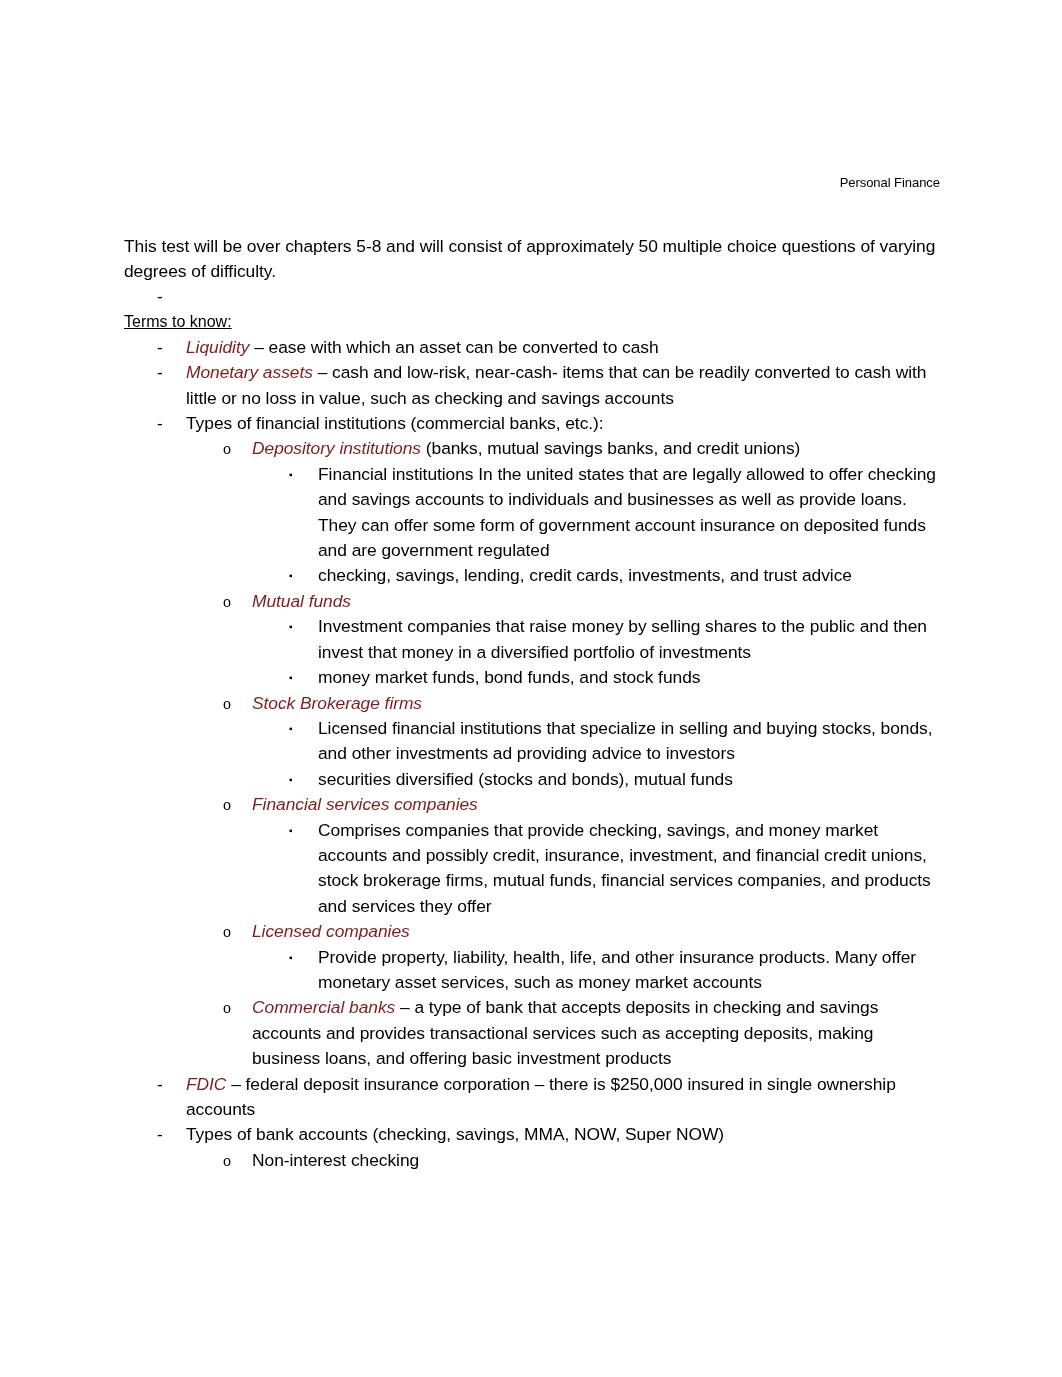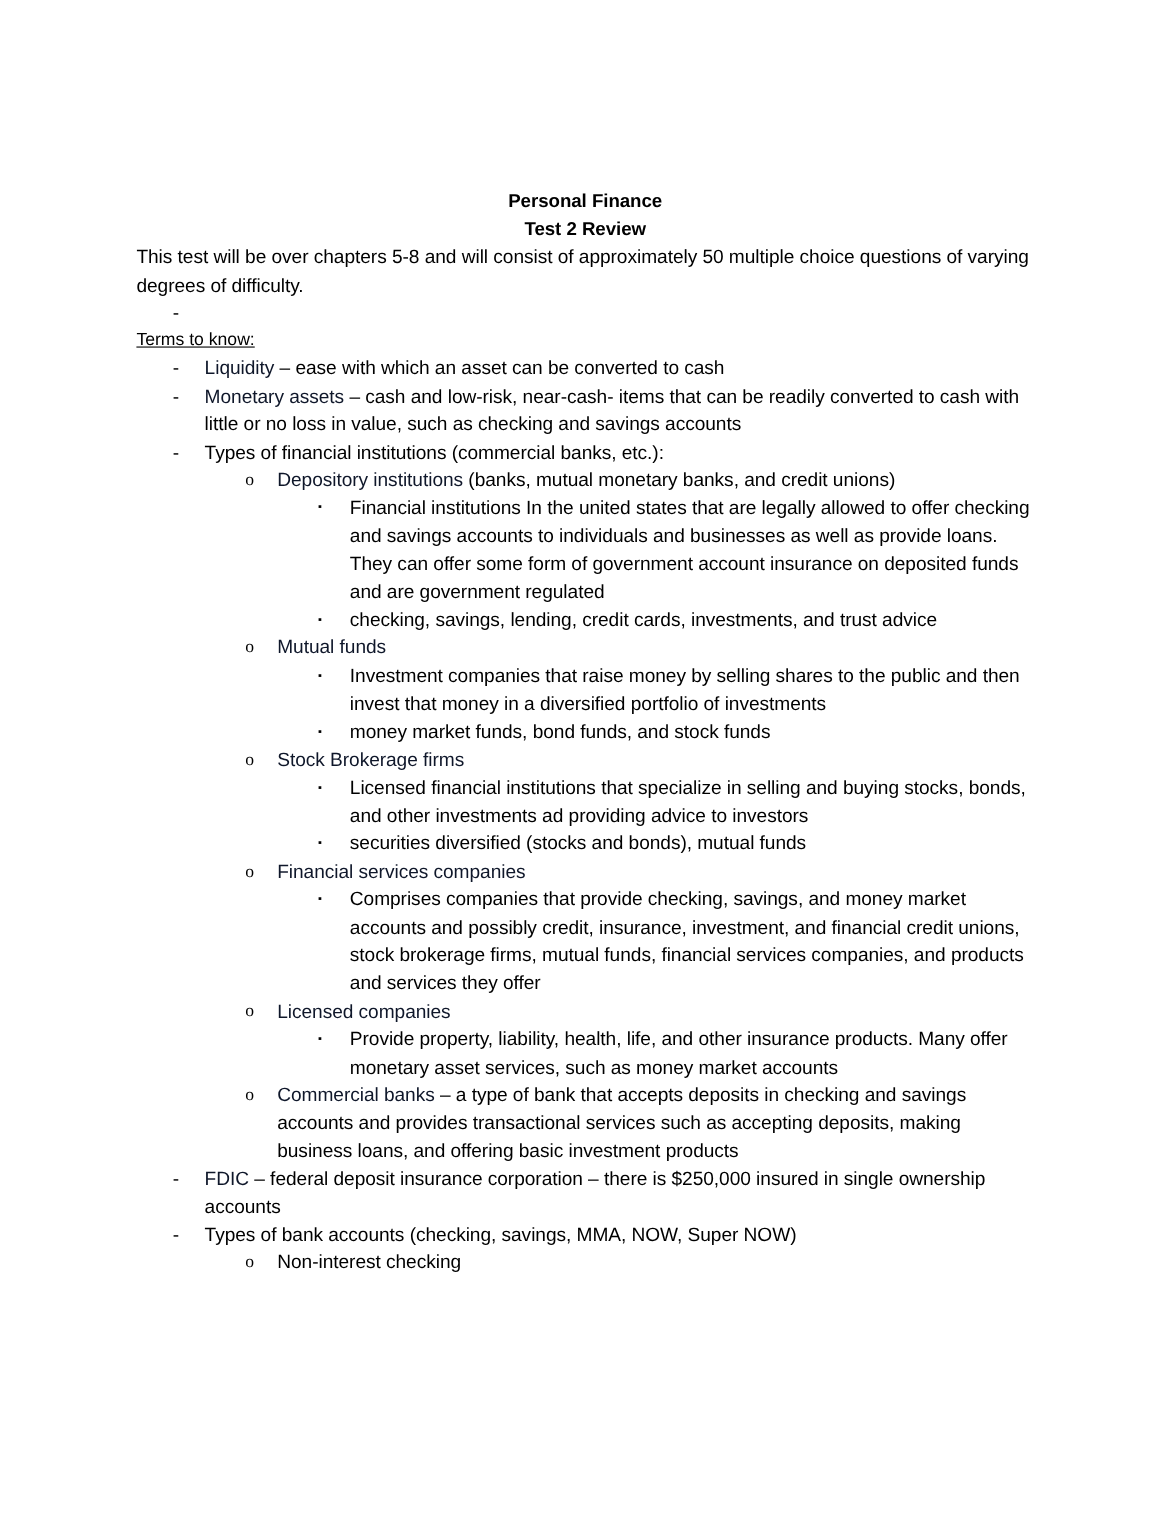--- a/index.html
+++ b/index.html
@@ -20,29 +20,30 @@
     position: relative;
     width: 1062px;
     height: 1377px;
     background: #ffffff;
     box-sizing: border-box;
     padding: 170px 122px 0 124px;
   }
 
   
   .doc-title {
-    text-align: center;
-    font-weight: bold;
-    font-size: 17px;
+    text-align: right;
+    font-weight: normal;
+    font-size: 13px;
     line-height: 25.6px;
     letter-spacing: -0.05px;
   }
 
   
   .intro-block {
+    margin-top: 38px;
   }
   .para {
     font-size: 17.4px;
     line-height: 25.4px;
     letter-spacing: -0.05px;
   }
 
   .terms-head {
     margin-top: 25px;
     font-size: 16px;
@@ -92,33 +93,33 @@
   li.lvl3 { padding-left: 29px; }
   li.lvl3 > .bullet {
     position: absolute;
     left: 0;
     top: 0;
     font-size: 10px;
     line-height: 26px;
   }
 
   .term {
-    color: #0f172a;
+    color: #7f1d1d;
+    font-style: italic;
   }
 
   .blk { display: block; }
 </style>
 </head>
 <body>
 
 <div class="page">
 
   <div class="doc-title">
     <div>Personal Finance</div>
-    <div>Test 2 Review</div>
   </div>
 
   <div class="intro-block">
     <div class="para">This test will be over chapters 5-8 and will consist of approximately 50 multiple choice questions of varying degrees of difficulty.</div>
     <ul class="lvl lvl1">
       <li class="item lvl1">
         <span class="bullet">-</span>
       </li>
     </ul>
   </div>
@@ -134,21 +135,21 @@
         <span class="bullet">-</span>
         <span class="blk"><span class="term">Monetary assets</span><span> – cash and low-risk, near-cash- items that can be readily converted to cash with little or no loss in value, such as checking and savings accounts</span></span>
       </li>
       <li class="item lvl1">
         <span class="bullet">-</span>
         <span class="blk"><span>Types of financial institutions (commercial banks, etc.):</span></span>
       </li>
       <ul class="lvl lvl2">
         <li class="item lvl2">
           <span class="bullet">o</span>
-          <span class="blk"><span class="term">Depository institutions</span><span> (banks, mutual monetary banks, and credit unions)</span></span>
+          <span class="blk"><span class="term">Depository institutions</span><span> (banks, mutual savings banks, and credit unions)</span></span>
         </li>
         <ul class="lvl lvl3">
           <li class="item lvl3">
             <span class="bullet">▪</span>
             <span class="blk"><span>Financial institutions In the united states that are legally allowed to offer checking and savings accounts to individuals and businesses as well as provide loans. They can offer some form of government account insurance on deposited funds and are government regulated</span></span>
           </li>
           <li class="item lvl3">
             <span class="bullet">▪</span>
             <span class="blk"><span>checking, savings, lending, credit cards, investments, and trust advice</span></span>
           </li>

